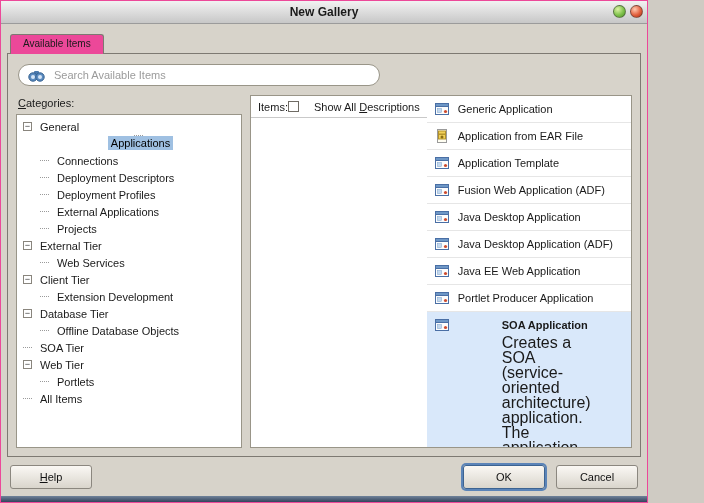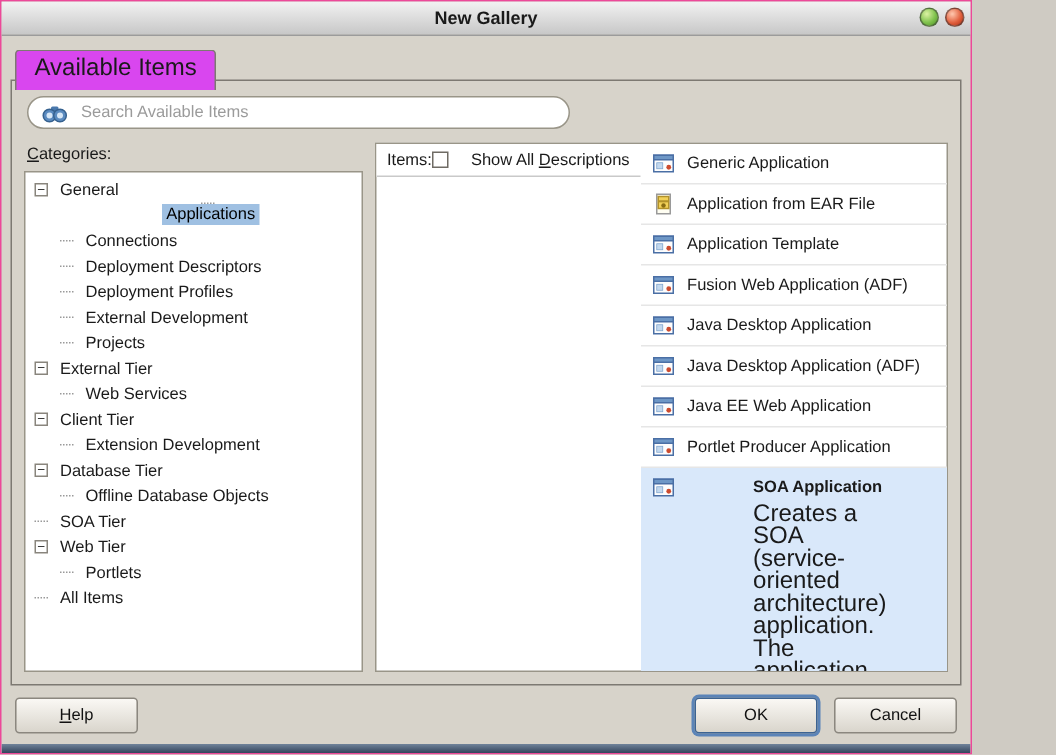--- a/index.html
+++ b/index.html
@@ -3,21 +3,21 @@
 <meta charset="utf-8">
 <style>
   html,body{margin:0;padding:0;background:#cfcbc3;}
   .window{width:648px;height:503px;box-sizing:border-box;border:1px solid #ec4899;background:#d7d3ca;display:flex;flex-direction:column;font-family:"Liberation Sans",sans-serif;color:#1a1a1a;position:relative;overflow:hidden;}
   .titlebar{height:23px;flex:none;background:linear-gradient(#f2f2f2,#c7c7c7);border-bottom:1px solid #9b9b9b;display:flex;align-items:center;justify-content:center;position:relative;box-sizing:border-box;}
   .titlebar .title{font-size:12px;font-weight:bold;}
   .tb-btn{position:absolute;top:4px;width:13px;height:13px;border-radius:50%;border:1px solid rgba(60,60,60,.55);box-sizing:border-box;}
   .tb-btn.green{right:21px;background:radial-gradient(circle at 35% 30%,#ddf2a4,#7fc24c 55%,#4c8d24);}
   .tb-btn.red{right:4px;background:radial-gradient(circle at 35% 30%,#ffc9b0,#e2603e 55%,#a62a0e);}
   .tabstrip{flex:none;height:29px;padding:8px 0 0 9px;box-sizing:border-box;position:relative;z-index:2;}
-  .tab{display:inline-block;font-size:16px;padding:3px 12px 5px;background:#d946ef;border:1px solid #7d7972;border-bottom:none;border-radius:3px 3px 0 0;position:relative;top:1px;}
+  .tab{display:inline-block;font-size:10px;padding:3px 12px 5px;background:#ec4899;border:1px solid #7d7972;border-bottom:none;border-radius:3px 3px 0 0;position:relative;top:1px;}
   .tabpanel{flex:1;margin:0 6px;border:1px solid #7d7972;padding:8px;display:flex;flex-direction:column;min-height:0;background:#d7d3ca;position:relative;z-index:1;}
   .searchbox{flex:none;width:362px;height:22px;box-sizing:border-box;background:#fff;border:1px solid #999588;border-radius:11px;display:flex;align-items:center;gap:7px;padding:0 9px;margin:2px 0 9px 2px;justify-content:center;}
   .searchbox input{flex:1;border:none;outline:none;background:transparent;font:11px "Liberation Sans",sans-serif;color:#222;}
   .searchbox input::placeholder{color:#9b9b9b;}
   .search-icon{display:flex;align-items:center;}
   .panels{flex:1;display:flex;min-height:0;}
   .left{width:226px;flex:none;display:flex;flex-direction:column;min-height:0;}
   .panel-label{flex:none;font-size:11px;padding:2px 0 5px 2px;}
   .tree{flex:1;background:#fff;border:1px solid #999588;overflow:auto;padding:3px 0;}
   .tree-row{display:flex;align-items:center;height:17px;font-size:11px;cursor:default;white-space:nowrap;}
@@ -92,21 +92,21 @@
             <div class="tree-row" style="padding-left: 23px;">
               <span class="handle leaf"></span>
               <span class="tree-text">Deployment Descriptors</span>
             </div>
             <div class="tree-row" style="padding-left: 23px;">
               <span class="handle leaf"></span>
               <span class="tree-text">Deployment Profiles</span>
             </div>
             <div class="tree-row" style="padding-left: 23px;">
               <span class="handle leaf"></span>
-              <span class="tree-text">External Development</span>
+              <span class="tree-text">External Applications</span>
             </div>
             <div class="tree-row" style="padding-left: 23px;">
               <span class="handle leaf"></span>
               <span class="tree-text">Projects</span>
             </div>
             <div class="tree-row" style="padding-left: 6px;">
               <span class="handle">−</span>
               <span class="tree-text">External Tier</span>
             </div>
             <div class="tree-row" style="padding-left: 23px;">

